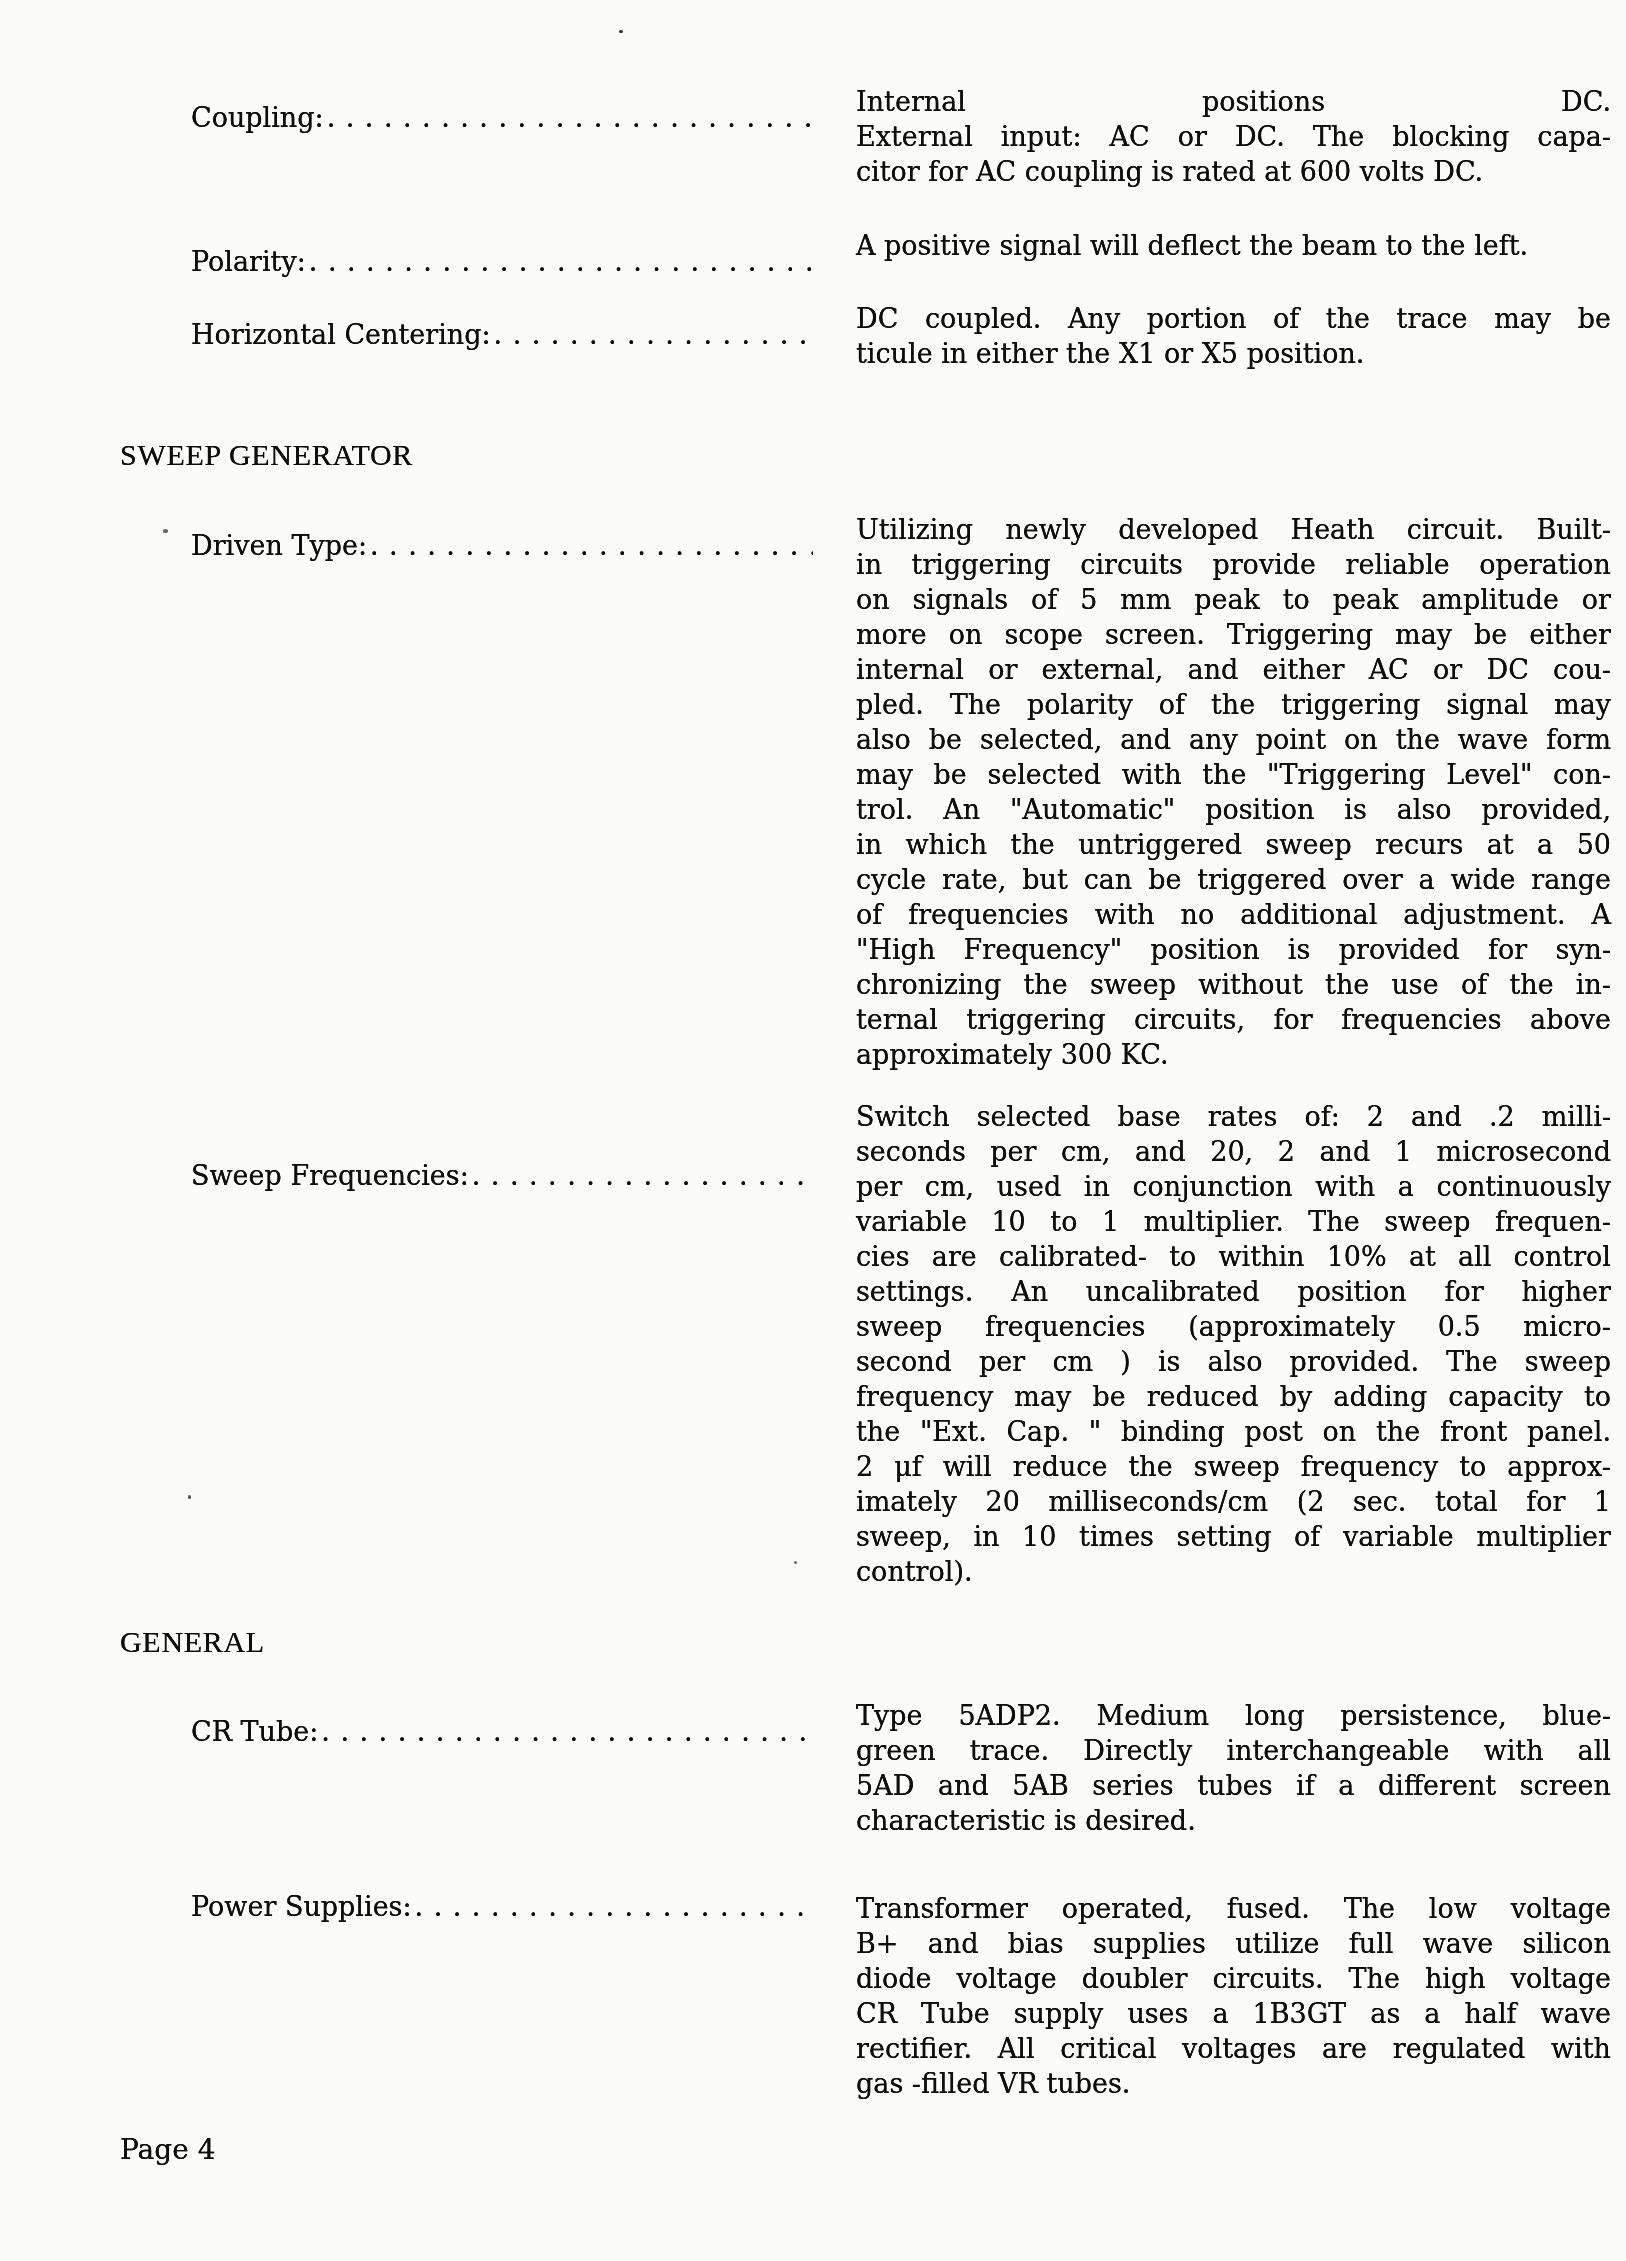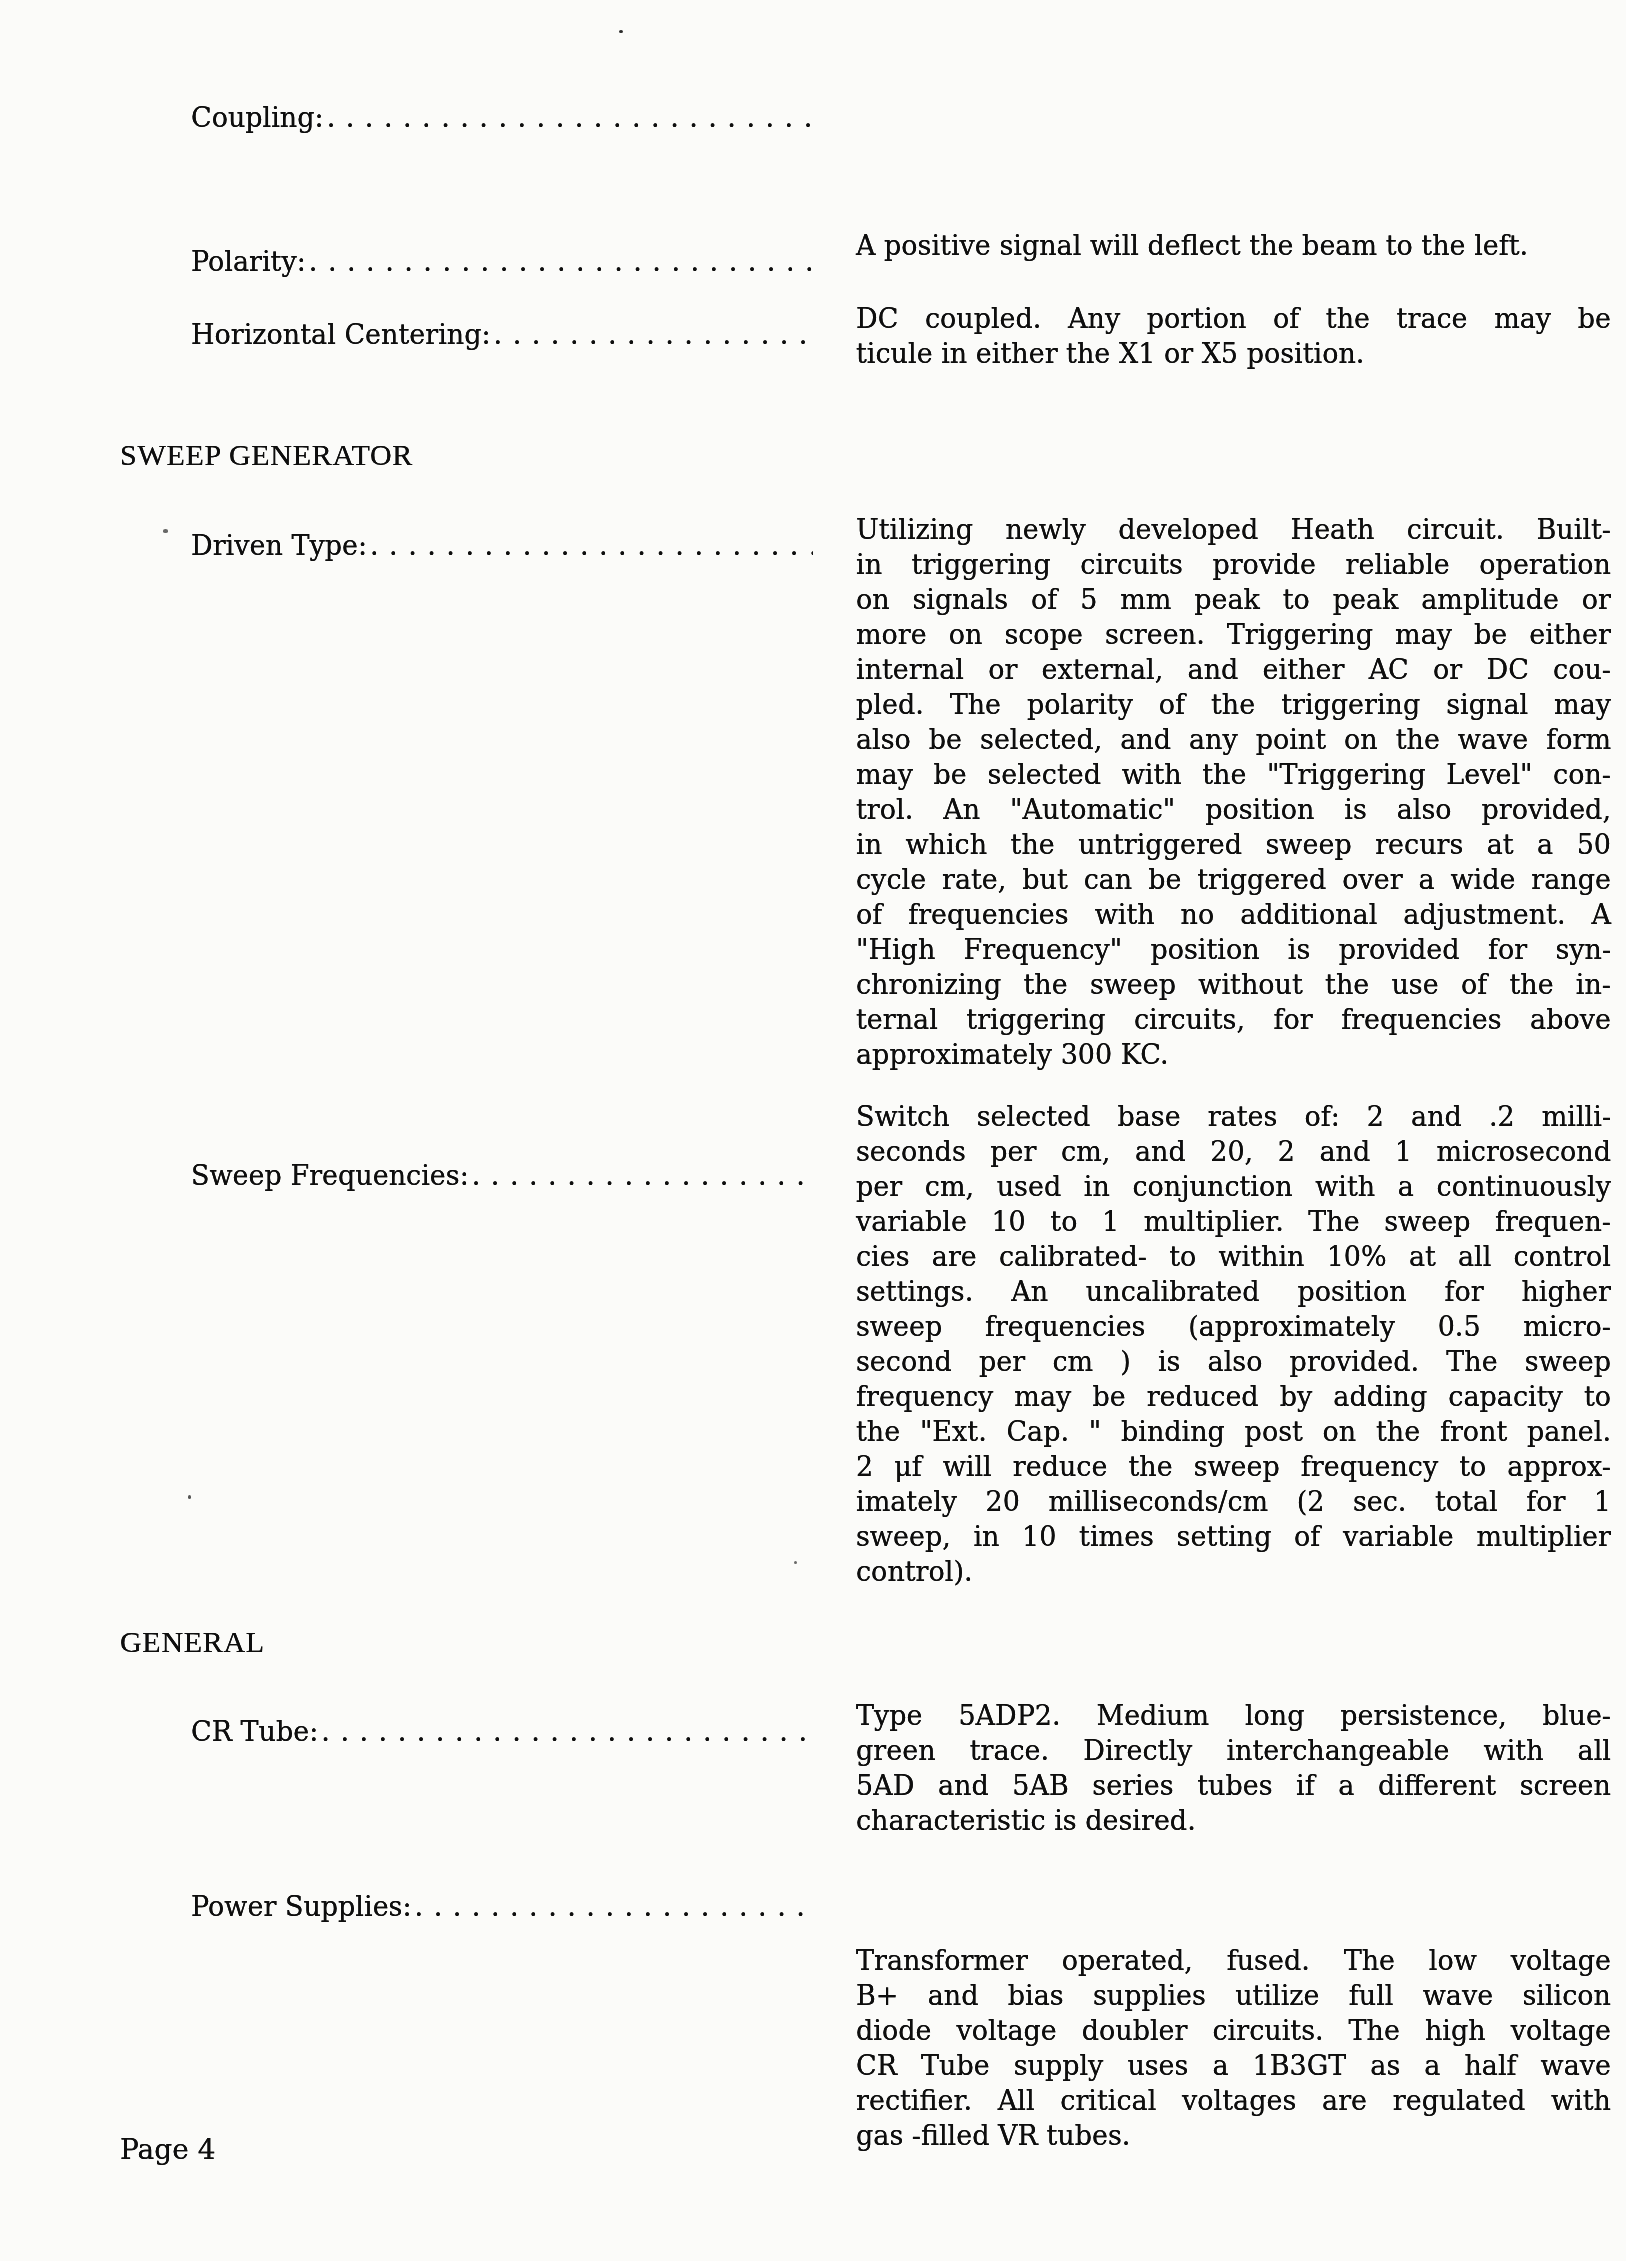--- a/index.html
+++ b/index.html
@@ -77,20 +77,25 @@
 </style>
 </head>
 <body>
 
 <div class="page">
 
   <div class="label-wrap" style="top:84px">
     <span class="label-text">Coupling:</span>
     <span class="dots">..................................</span>
   </div>
+  <div class="text-block" style="top:84px">
+      <div class="tline">Internal positions DC.</div>
+      <div class="tline">External input: AC or DC.  The blocking capa-</div>
+      <div class="tline tline-last">citor for AC coupling is rated at 600 volts DC.</div>
+    </div>
 
   <div class="label-wrap" style="top:228px">
     <span class="label-text">Polarity:</span>
     <span class="dots">..................................</span>
   </div>
   <div class="text-block" style="top:228px">
       <div class="tline tline-last">A positive signal will deflect the beam to the left.</div>
     </div>
 
   <div class="label-wrap" style="top:301px">
@@ -158,21 +163,21 @@
       <div class="tline">Type 5ADP2.  Medium long persistence, blue-</div>
       <div class="tline">green trace.  Directly interchangeable with all</div>
       <div class="tline">5AD and 5AB series tubes if a different screen</div>
       <div class="tline tline-last">characteristic is desired.</div>
     </div>
 
   <div class="label-wrap" style="top:1873px">
     <span class="label-text">Power Supplies:</span>
     <span class="dots">..............................</span>
   </div>
-  <div class="text-block" style="top:1943px">
+  <div class="text-block" style="top:1891px">
       <div class="tline">Transformer operated, fused.  The low voltage</div>
       <div class="tline">B+ and bias supplies utilize full wave silicon</div>
       <div class="tline">diode voltage doubler circuits.  The high voltage</div>
       <div class="tline">CR Tube supply uses a 1B3GT as a half wave</div>
       <div class="tline">rectifier.  All critical voltages are regulated with</div>
       <div class="tline tline-last">gas -filled VR tubes.</div>
     </div>
 
   <div class="footer">Page 4</div>
 

